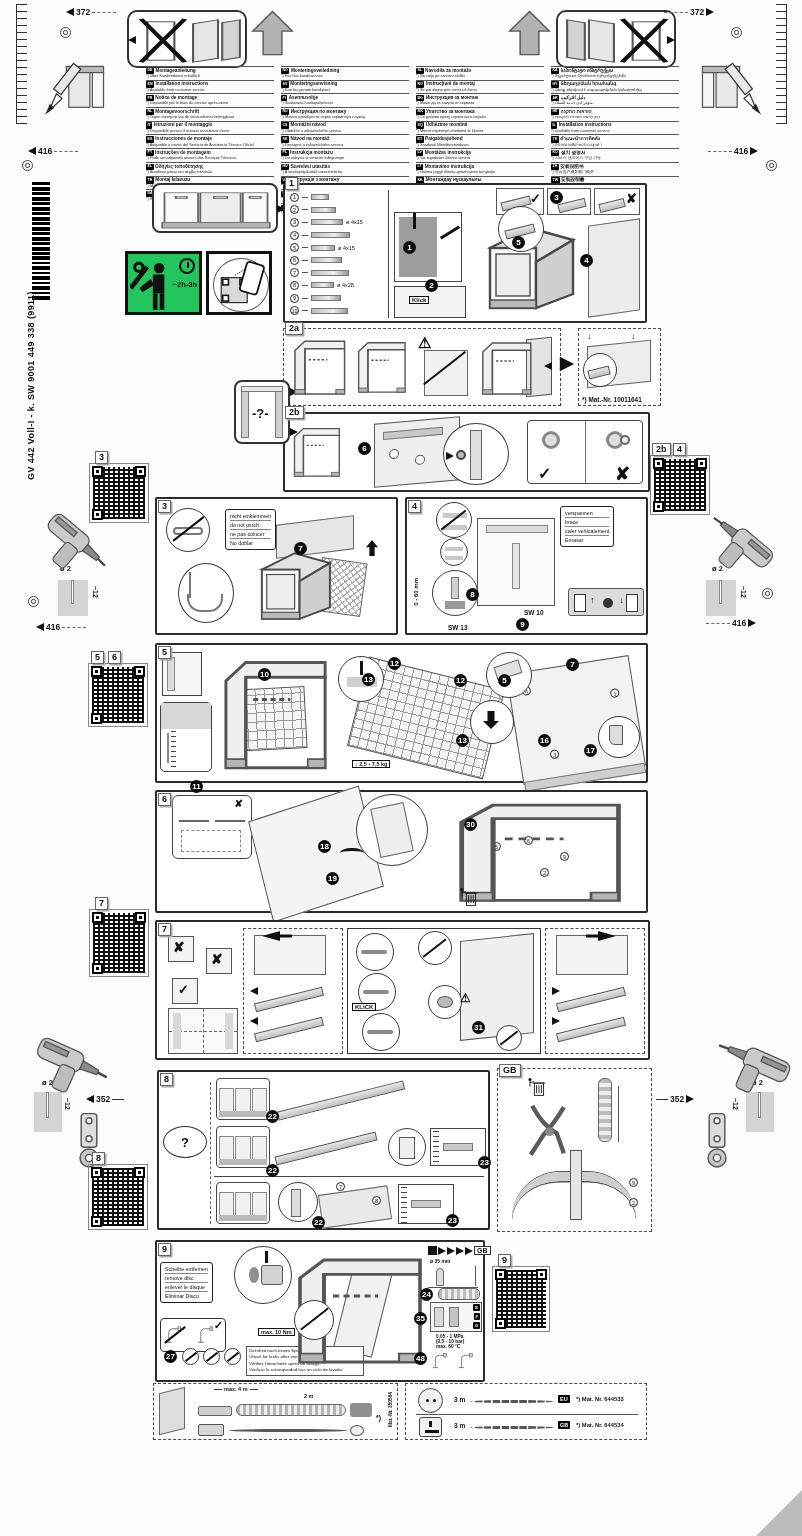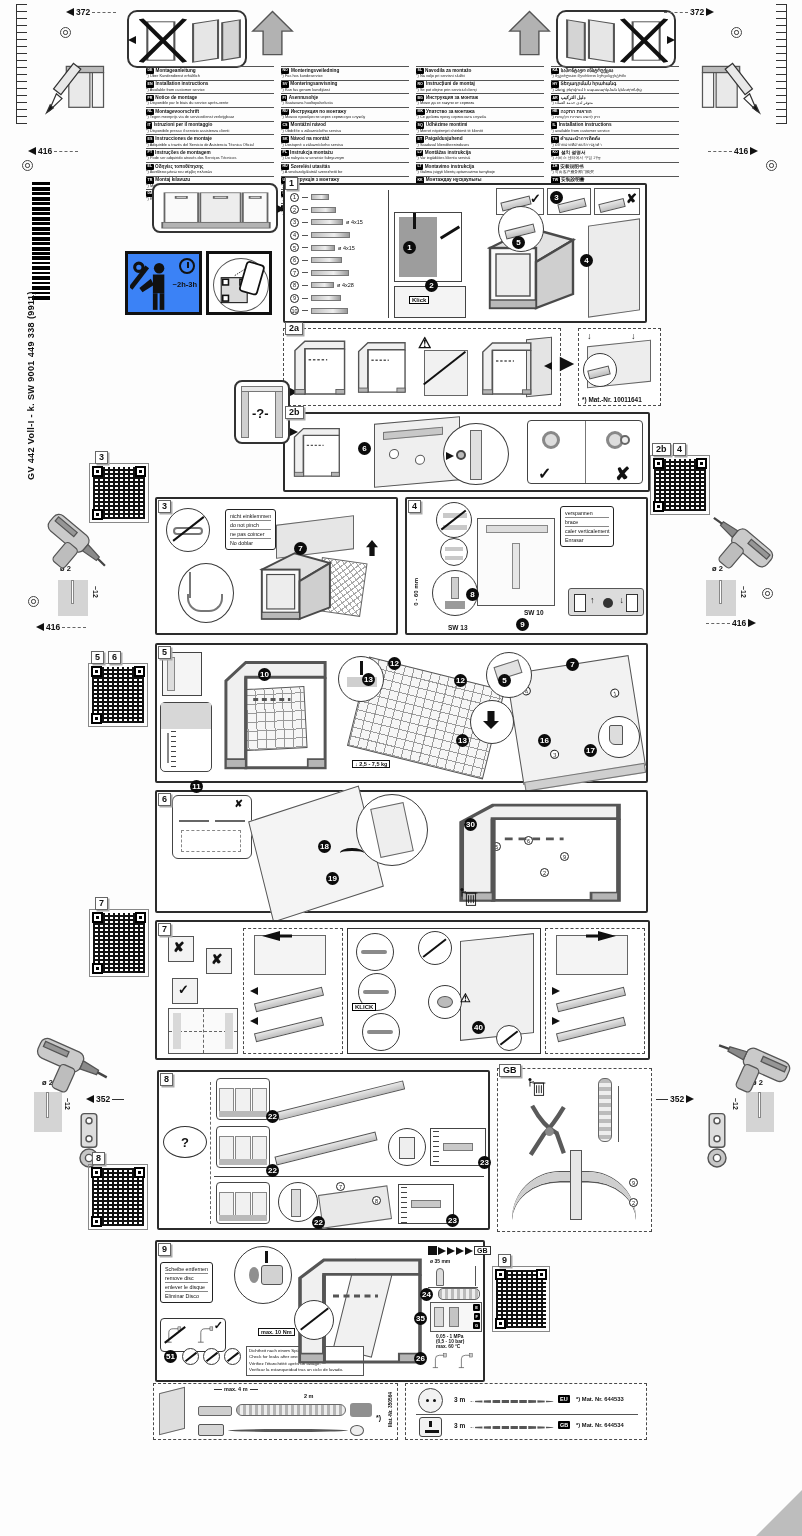--- a/index.html
+++ b/index.html
@@ -395,21 +395,21 @@
         </div>
       </div>
   </div>
 
   <div class="abs" style="left:152px;top:183px;width:126px;height:50px;border:2px solid #333;border-radius:8px;background:#fff">
     <svg class="sym" style="left:6px;top:3px" width="112" height="42" viewBox="0 0 100 88" preserveAspectRatio="none">
         <use href="#sym-cabrow"></use>
       </svg>
     <span class="tri-r abs" style="right:-9px;top:20px"></span>
   </div>
-  <div class="abs" style="left:125px;top:251px;width:77px;height:64px;border:3px solid #111;background:#3b82f6">
+  <div class="abs" style="left:125px;top:251px;width:77px;height:64px;border:3px solid #111;background:#22c55e">
     <svg class="sym" style="left:2px;top:6px" width="52" height="54" viewBox="0 0 100 100">
         <use href="#sym-fig"></use>
       </svg>
     <div class="abs" style="right:4px;top:4px;width:16px;height:16px;border:2px solid #111;border-radius:50%">
         <div class="abs" style="left:6px;top:2px;width:2px;height:6px;background:#111"></div>
       </div>
     <b class="abs" style="right:2px;top:26px;font-size:7.5px">~2h-3h</b>
   </div>
   <div class="abs" style="left:206px;top:251px;width:66px;height:64px;border:3px solid #111;background:#fff">
     <div class="abs" style="left:4px;top:4px;width:56px;height:54px;border:1.4px solid #555;border-radius:50%"></div>
@@ -804,21 +804,21 @@
       </div>
     <span class="klick" style="left:4px;top:74px">KLICK</span>
     <div class="mag" style="left:70px;top:2px;width:34px;height:34px">
         <div class="xline"></div>
       </div>
     <div class="mag" style="left:80px;top:56px;width:34px;height:34px">
         <div class="abs" style="left:8px;top:10px;width:16px;height:12px;background:#bbb;border:1.4px solid #555;border-radius:50%"></div>
       </div>
     <span class="mark" style="left:112px;top:62px;font-size:12px">⚠</span>
     <div class="abs" style="left:112px;top:8px;width:74px;height:100px;background:#f0f0f0;border:1.5px solid #555;transform:skewY(-6deg)"></div>
-    <span class="step" style="left:124px;top:92px">40</span>
+    <span class="step" style="left:124px;top:92px">31</span>
     <div class="mag" style="left:148px;top:96px;width:26px;height:26px">
         <div class="xline"></div>
       </div>
   </div>
   <div class="dash" style="left:545px;top:928px;width:100px;height:126px">
     <div class="abs" style="left:10px;top:6px;width:72px;height:40px;border:1.4px solid #666;background:#f4f4f4"></div>
     <div class="abs" style="left:40px;top:2px;width:30px;height:10px;background:#111;clip-path:polygon(100% 50%,40% 0,40% 35%,0 35%,0 65%,40% 65%,40% 100%)"></div>
     <div class="rail" style="left:10px;top:66px;width:70px"></div>
     <span class="tri-r abs" style="left:6px;top:58px"></span>
     <div class="rail" style="left:10px;top:96px;width:70px"></div>
@@ -961,21 +961,21 @@
   <div class="wbadge" style="left:258px;top:1328px">max. 10 Nm</div>
   <div class="abs" style="left:288px;top:1248px;width:150px;height:120px">
     <svg class="sym" style="left:0;top:0" width="150" height="120" viewBox="0 0 100 100" preserveAspectRatio="none">
         <use href="#sym-niche"></use>
       </svg>
     <div class="abs" style="left:54px;top:20px;width:40px;height:92px;background:#f1f1f1;border:1.4px solid #555;transform:rotate(14deg) translateY(-6px)"></div>
     <div class="mag" style="left:6px;top:52px;width:40px;height:40px">
         <div class="xline"></div>
       </div>
   </div>
-  <span class="step" style="left:164px;top:1350px">51</span>
+  <span class="step" style="left:164px;top:1350px">27</span>
   <div class="mag" style="left:182px;top:1348px;width:17px;height:17px">
       <div class="xline"></div>
     </div>
   <div class="mag" style="left:203px;top:1348px;width:17px;height:17px">
       <div class="xline"></div>
     </div>
   <div class="mag" style="left:224px;top:1348px;width:17px;height:17px">
       <div class="xline"></div>
     </div>
   <div class="abs" style="left:246px;top:1346px;width:118px;height:30px;border:1.2px solid #555;background:#fff;padding:1px 2px">
@@ -1006,21 +1006,21 @@
     <span class="bbadge" style="right:1px;top:10px;font-size:4px">F</span>
     <span class="bbadge" style="right:1px;top:19px;font-size:4px">G</span>
     <div class="abs" style="left:3px;top:4px;width:10px;height:20px;background:#d9d9d9;border:1px solid #777"></div>
     <div class="abs" style="left:18px;top:4px;width:10px;height:20px;background:#c4c4c4;border:1px solid #777"></div>
   </div>
   <div class="abs" style="left:436px;top:1334px;width:60px">
     <b style="display:block;font-size:4.8px">0,05 - 1 MPa</b>
     <b style="display:block;font-size:4.8px">(0,5 - 10 bar)</b>
     <b style="display:block;font-size:4.8px">max. 60 °C</b>
   </div>
-  <span class="step" style="left:414px;top:1352px">26</span>
+  <span class="step" style="left:414px;top:1352px">48</span>
   <svg class="sym" style="left:430px;top:1350px" width="24" height="22" viewBox="0 0 100 100">
       <use href="#sym-tap"></use>
     </svg>
   <svg class="sym" style="left:456px;top:1350px" width="24" height="22" viewBox="0 0 100 100">
       <use href="#sym-tap"></use>
     </svg>
 
   <div class="plabel" style="left:498px;top:1254px">9</div>
   <div class="qr" style="left:496px;top:1270px;width:50px;height:58px">
       <i></i>

